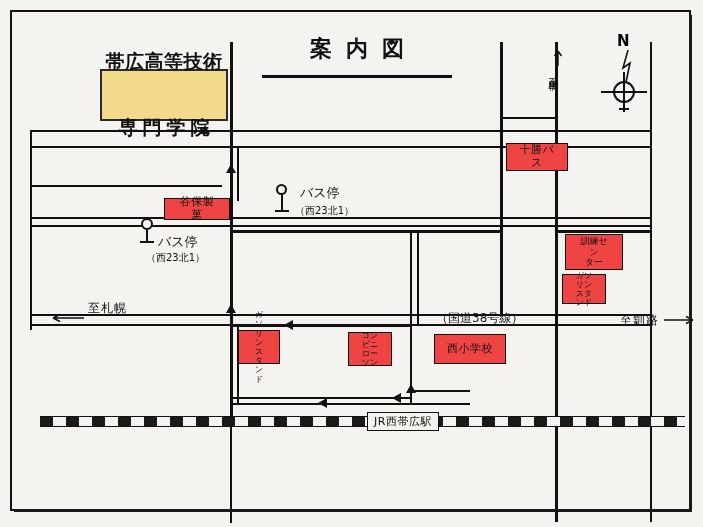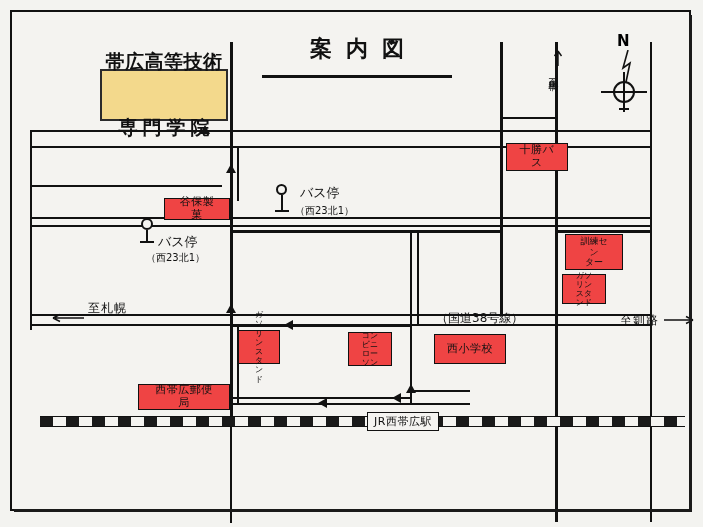--- a/index.html
+++ b/index.html
@@ -216,21 +216,20 @@
 ター</div>
 
     <div class="lbl tiny" style="left:550px;top:262px;width:44px;height:30px;">ガソリン
 スタンド</div>
 
 
     <div class="lbl" style="left:152px;top:186px;width:66px;height:22px;">谷保製菓</div>
 
 
 
-    <div class="lbl" style="left:126px;top:372px;width:92px;height:26px;">西帯広郵便局</div>
 
     <div class="lbl tiny" style="left:226px;top:318px;width:42px;height:34px;">ガソリン
 スタンド</div>
 
     <div class="lbl" style="left:422px;top:322px;width:72px;height:30px;">西小学校</div>
 
     <div class="lbl tiny" style="left:336px;top:320px;width:44px;height:34px;">コンビニ
 ローソン</div>
 
     <div class="busstop" style="left:262px;top:172px;">

